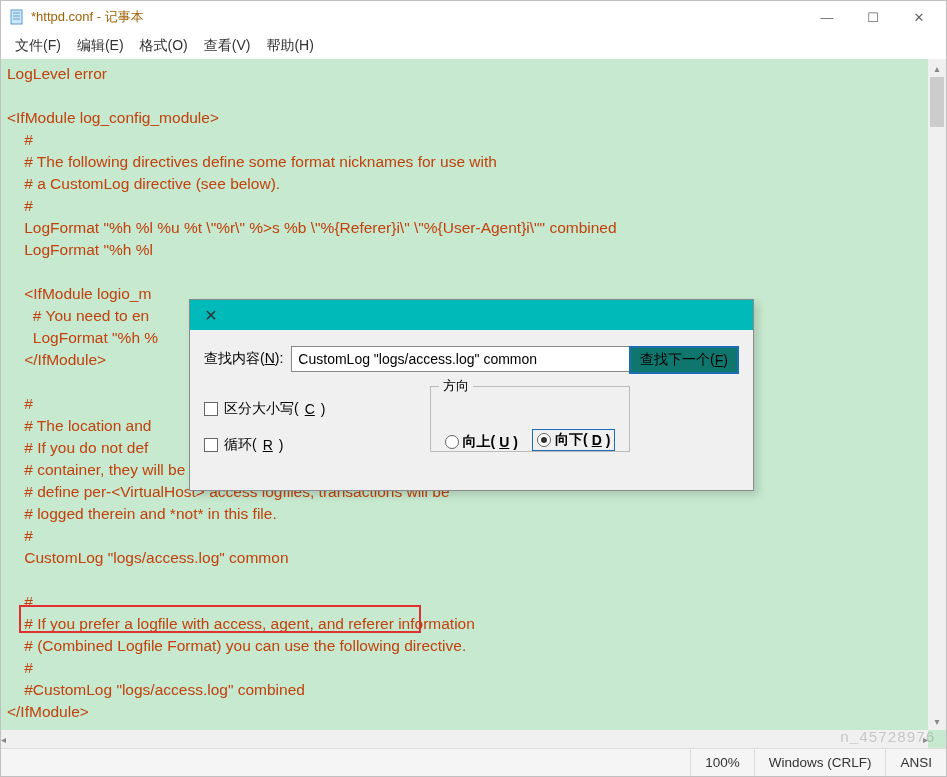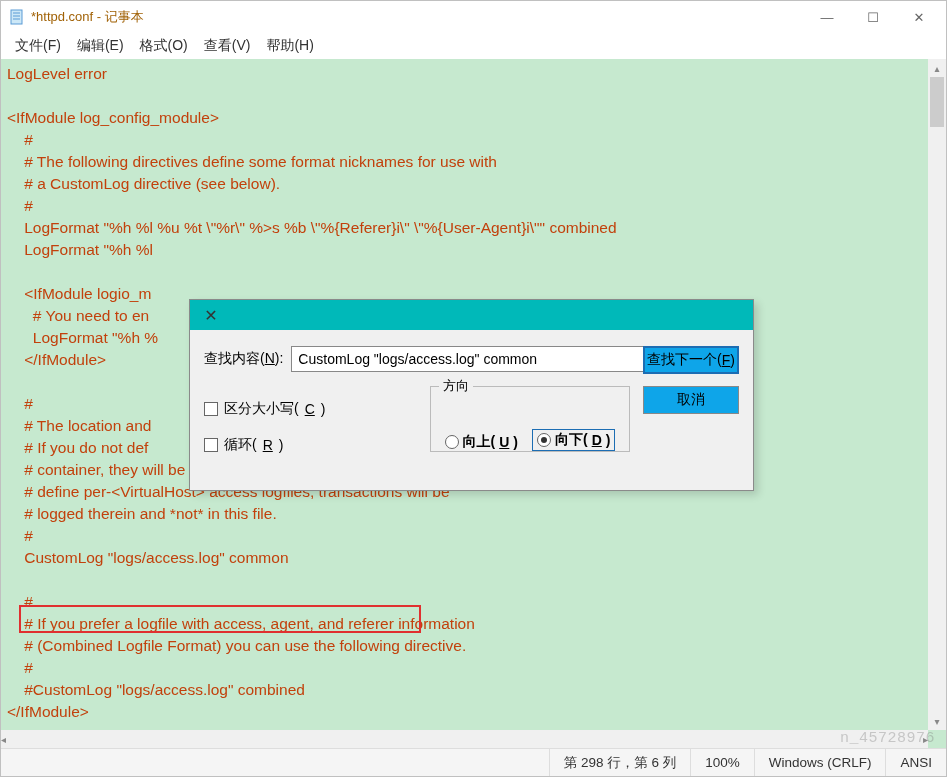--- a/index.html
+++ b/index.html
@@ -22,21 +22,21 @@
 .status-spacer { flex: 1; }
 .status-cell { padding: 0 14px; border-left: 1px solid #ddd; height: 100%; display:flex; align-items:center;}
 .highlight-box { position: absolute; border: 2px solid #e03030; }
 .find-dialog { position: absolute; width: 565px; background: #f0f0f0; border: 1px solid #8a8a8a; box-shadow: 4px 4px 8px rgba(0,0,0,0.15); }
 .dlg-title { height: 30px; background: #00b9b9; color: #fff; display: flex; align-items: center; padding: 0 8px; font-size: 14px; }
 .dlg-title span { flex: 1; }
 .dlg-close { width: 26px; text-align: center; font-size: 16px; color: #333; }
 .dlg-body { padding: 16px 14px 18px 14px; position: relative; font-size: 14px; }
 .row-find { display: flex; align-items: center; gap: 8px; }
 .find-input { flex: 1; height: 26px; border: 1px solid #888; padding: 0 6px; font-size: 14px; background:#fff; }
-.dlg-btn { width: 96px; height: 28px; border: 1px solid #888; background: #0ea5e9; font-size: 14px; display:flex; align-items:center; justify-content:center;}
+.dlg-btn { width: 110px; height: 28px; border: 1px solid #888; background: #0f766e; font-size: 14px; display:flex; align-items:center; justify-content:center;}
 .dlg-btn.primary { border: 2px solid #1c6db3; }
 .btn-col { position: absolute; right: 14px; top: 16px; display: flex; flex-direction: column; gap: 12px; }
 .left-opts { position:absolute; left:14px; top: 70px; display:flex; flex-direction:column; gap:18px;}
 .chk { display:flex; align-items:center; gap:6px; }
 .chk-box { width:14px; height:14px; border:1px solid #666; background:#fff;}
 .direction-group { position:absolute; left:240px; top:56px; width:200px; height:66px; border:1px solid #bbb; }
 .direction-group .legend { position:absolute; top:-10px; left:8px; background:#f0f0f0; padding:0 4px; font-size:13px;}
 .radio-row { display:flex; gap:14px; align-items:flex-end; height:100%; justify-content:center;font-weight:bold;}
 .radio { display:flex; align-items:center; gap:4px;}
 .radio-c { width:14px; height:14px; border:1px solid #666; border-radius:50%; background:#fff; display:flex; align-items:center; justify-content:center;}
@@ -115,21 +115,20 @@
           <label><span>查找内容(</span><span class="u">N</span><span>):</span></label>
           <input class="find-input" value="CustomLog &quot;logs/access.log&quot; common" style="">
         </div>
 
         <div class="btn-col">
           <div class="dlg-btn primary">
               <span>查找下一个(</span>
               <span class="u">F</span>
               <span>)</span>
             </div>
-          <div class="dlg-btn">取消</div>
         </div>
 
         <div class="direction-group">
           <div class="legend">方向</div>
           <div class="radio-row">
             <label class="radio">
                 <span class="radio-c"></span>
                 <span>向上(</span>
                 <span class="u">U</span>
                 <span>)</span>
@@ -166,20 +165,19 @@
       <div class="sb-arrow" style="position:absolute;bottom:0;width:100%;">▾</div>
     </div>
     <div class="scrollbar-h">
       <div class="sb-arrow">◂</div>
       <div class="sb-arrow">▸</div>
     </div>
   </div>
 
   <div class="statusbar">
     <div class="status-spacer"></div>
-    <div class="status-cell">第 298 行，第 6 列</div>
     <div class="status-cell">100%</div>
     <div class="status-cell">Windows (CRLF)</div>
     <div class="status-cell">ANSI</div>
   </div>
 
   <div class="watermark">n_45728976</div>
 </div>
 
 </body></html>

